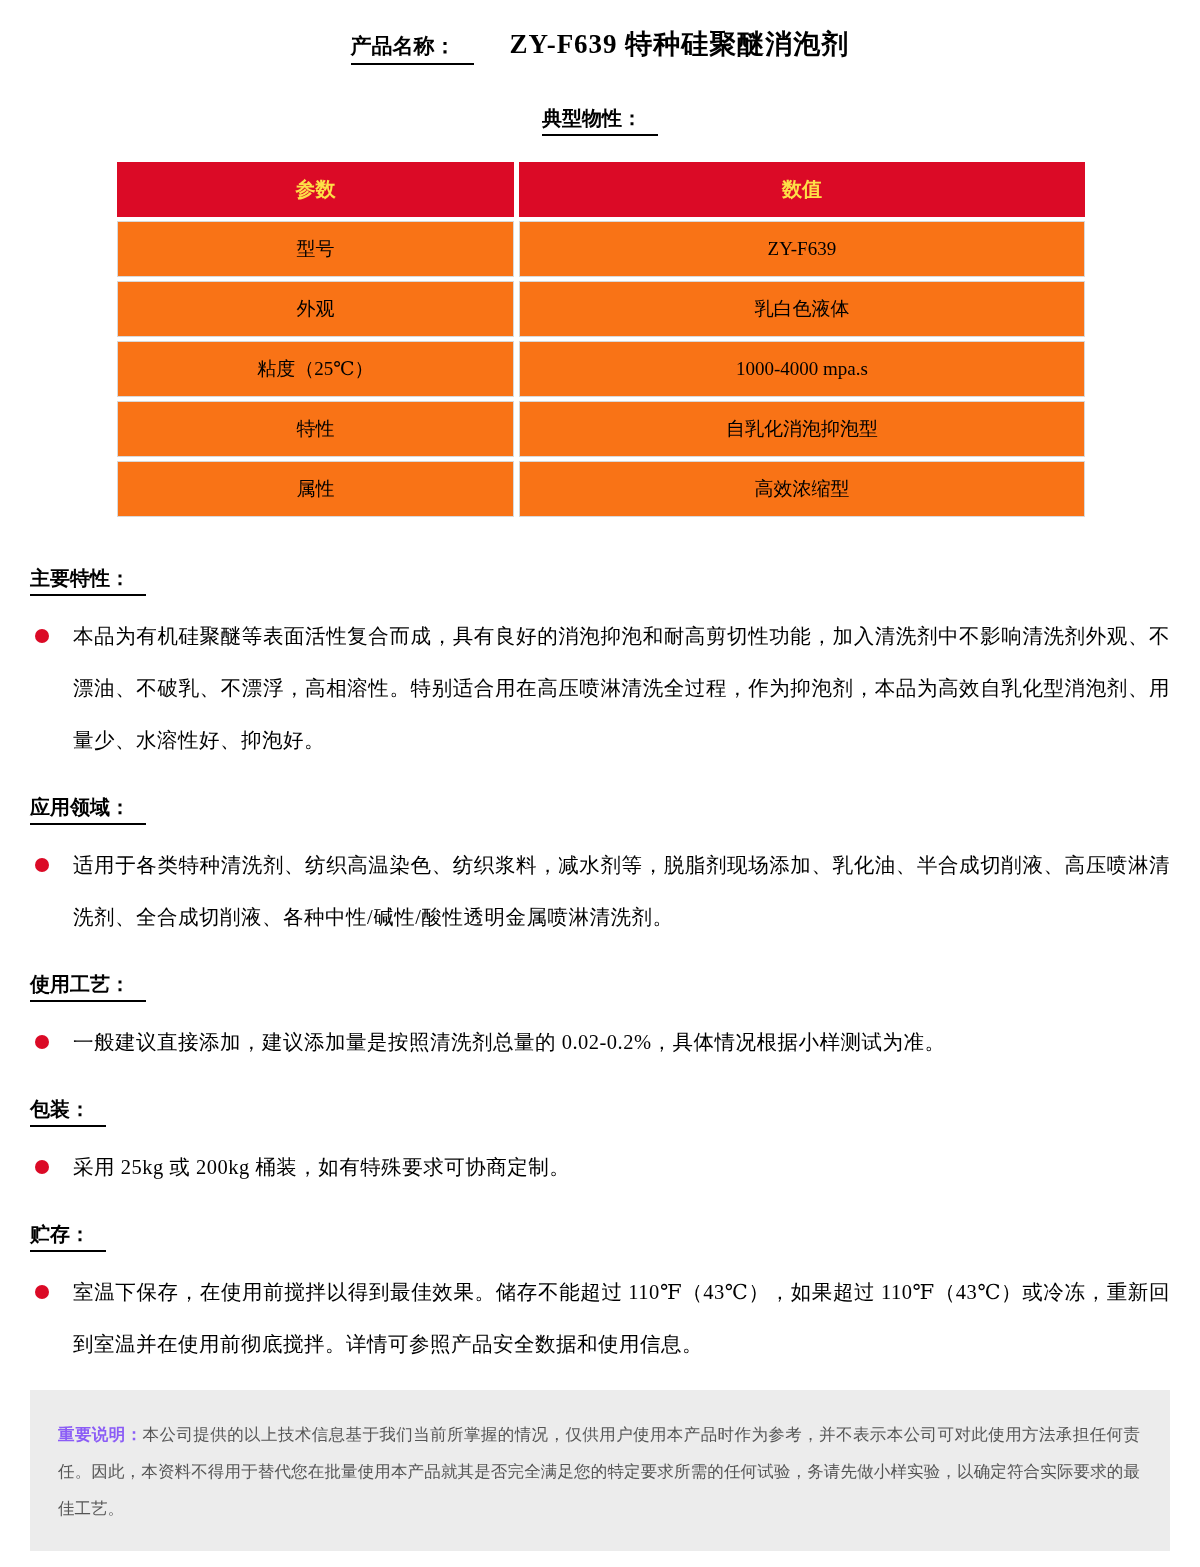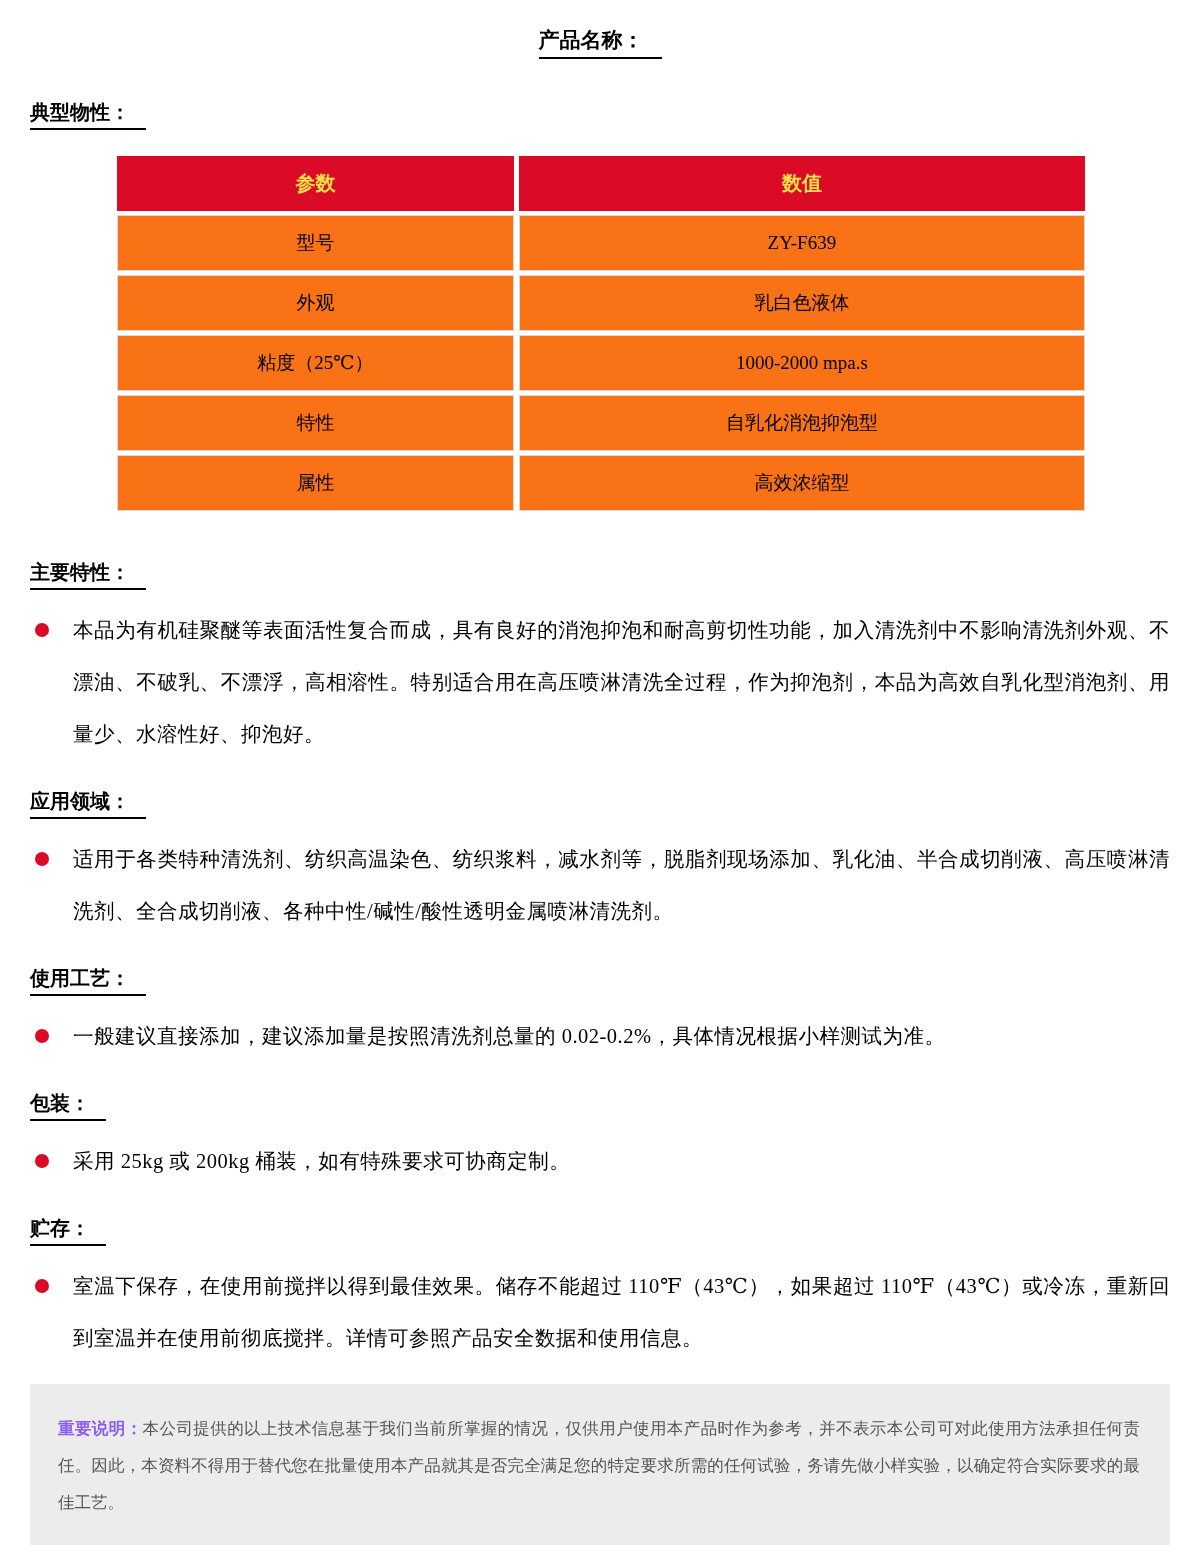--- a/index.html
+++ b/index.html
@@ -113,23 +113,24 @@
     color: #555555;
     text-align: justify;
   }
   .footer-label { font-weight: bold; color: #8b5cf6; }
 </style>
 </head>
 <body>
 
 <div class="product-row">
   <span class="product-label">产品名称：</span>
-</div>
-
-<div class="heading-block" style="margin-top:0;">
+  <span class="product-title">ZY-F639 特种硅聚醚消泡剂</span>
+</div>
+
+<div class="heading-block" style="margin-top:0;text-align:center;">
   <span class="section-heading">典型物性：</span>
 </div>
 
 <table class="props-table">
   <colgroup>
       <col class="c1">
       <col class="c2">
     </colgroup>
   <thead>
     <tr>
@@ -141,21 +142,21 @@
     <tr>
       <td>型号</td>
       <td>ZY-F639</td>
     </tr>
     <tr>
       <td>外观</td>
       <td>乳白色液体</td>
     </tr>
     <tr>
       <td>粘度（25℃）</td>
-      <td>1000-2000 mpa.s</td>
+      <td>1000-4000 mpa.s</td>
     </tr>
     <tr>
       <td>特性</td>
       <td>自乳化消泡抑泡型</td>
     </tr>
     <tr>
       <td>属性</td>
       <td>高效浓缩型</td>
     </tr>
   </tbody>

